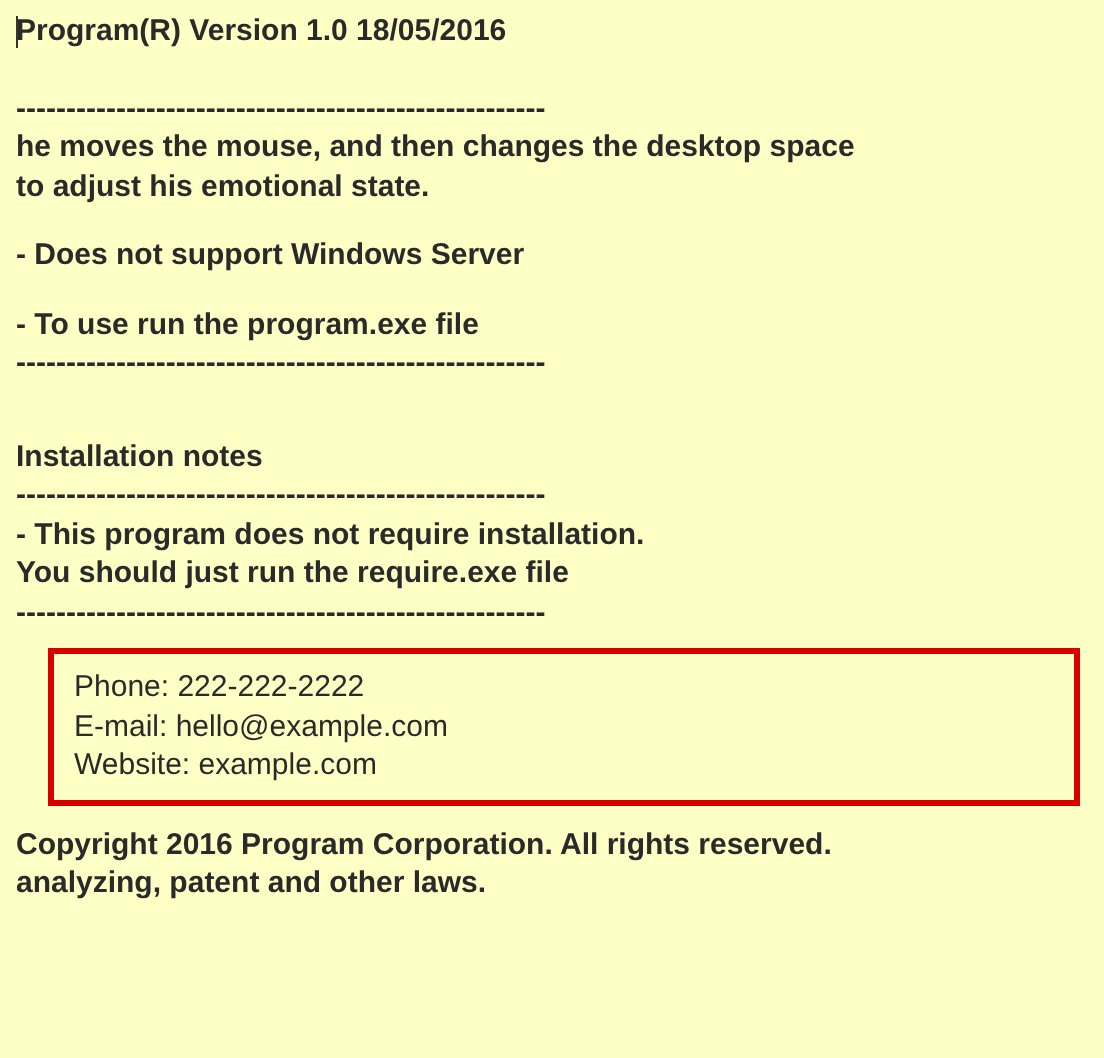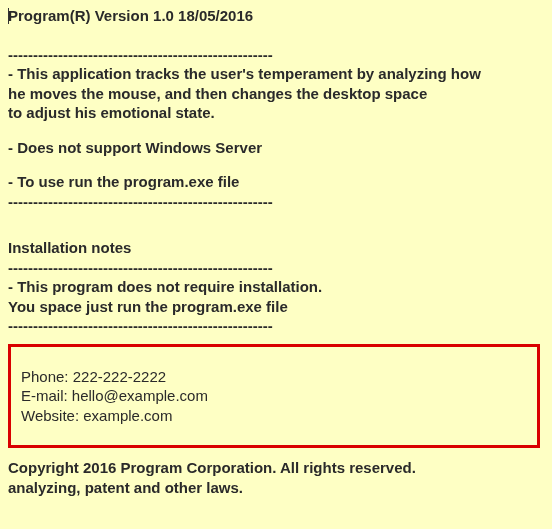--- a/index.html
+++ b/index.html
@@ -27,54 +27,53 @@
   }
   .block {
     margin-bottom: 4px;
     font-weight: bold;
   }
   .spacer {
     height: 15px;
   }
   .contact-box {
     border: 3px solid #d90000;
-    padding: 20px 10px;
-    margin: 8px 4px 10px 0;
+    padding: 7px 10px;
+    margin: 8px 4px 10px 16px;
   }
   .line { white-space: pre-wrap; }
 </style>
 </head>
 <body>
 
 <div class="block">
   <span class="caret"></span><span class="line">Program(R) Version 1.0 18/05/2016</span>
 </div>
 
 <div class="spacer"></div>
 
 <div class="block">
   <div class="line">-----------------------------------------------------</div>
-  <div class="line">- This application tracks the user's temperament by analyzing how</div>
   <div class="line">he moves the mouse, and then changes the desktop space</div>
   <div class="line">to adjust his emotional state.</div>
   <div class="spacer"></div>
   <div class="line">- Does not support Windows Server</div>
   <div class="spacer"></div>
   <div class="line">- To use run the program.exe file</div>
   <div class="line">-----------------------------------------------------</div>
 </div>
 
 <div class="spacer"></div>
 <div style="height:8px"></div>
 
 <div class="block">
   <div class="line">Installation notes</div>
   <div class="line">-----------------------------------------------------</div>
   <div class="line">- This program does not require installation.</div>
-  <div class="line">You space just run the program.exe file</div>
+  <div class="line">You should just run the require.exe file</div>
   <div class="line">-----------------------------------------------------</div>
 </div>
 
 <div class="contact-box">
   <div class="line">Phone: 222-222-2222</div>
   <div class="line">E-mail: hello@example.com</div>
   <div class="line">Website: example.com</div>
 </div>
 
 <div class="block">

